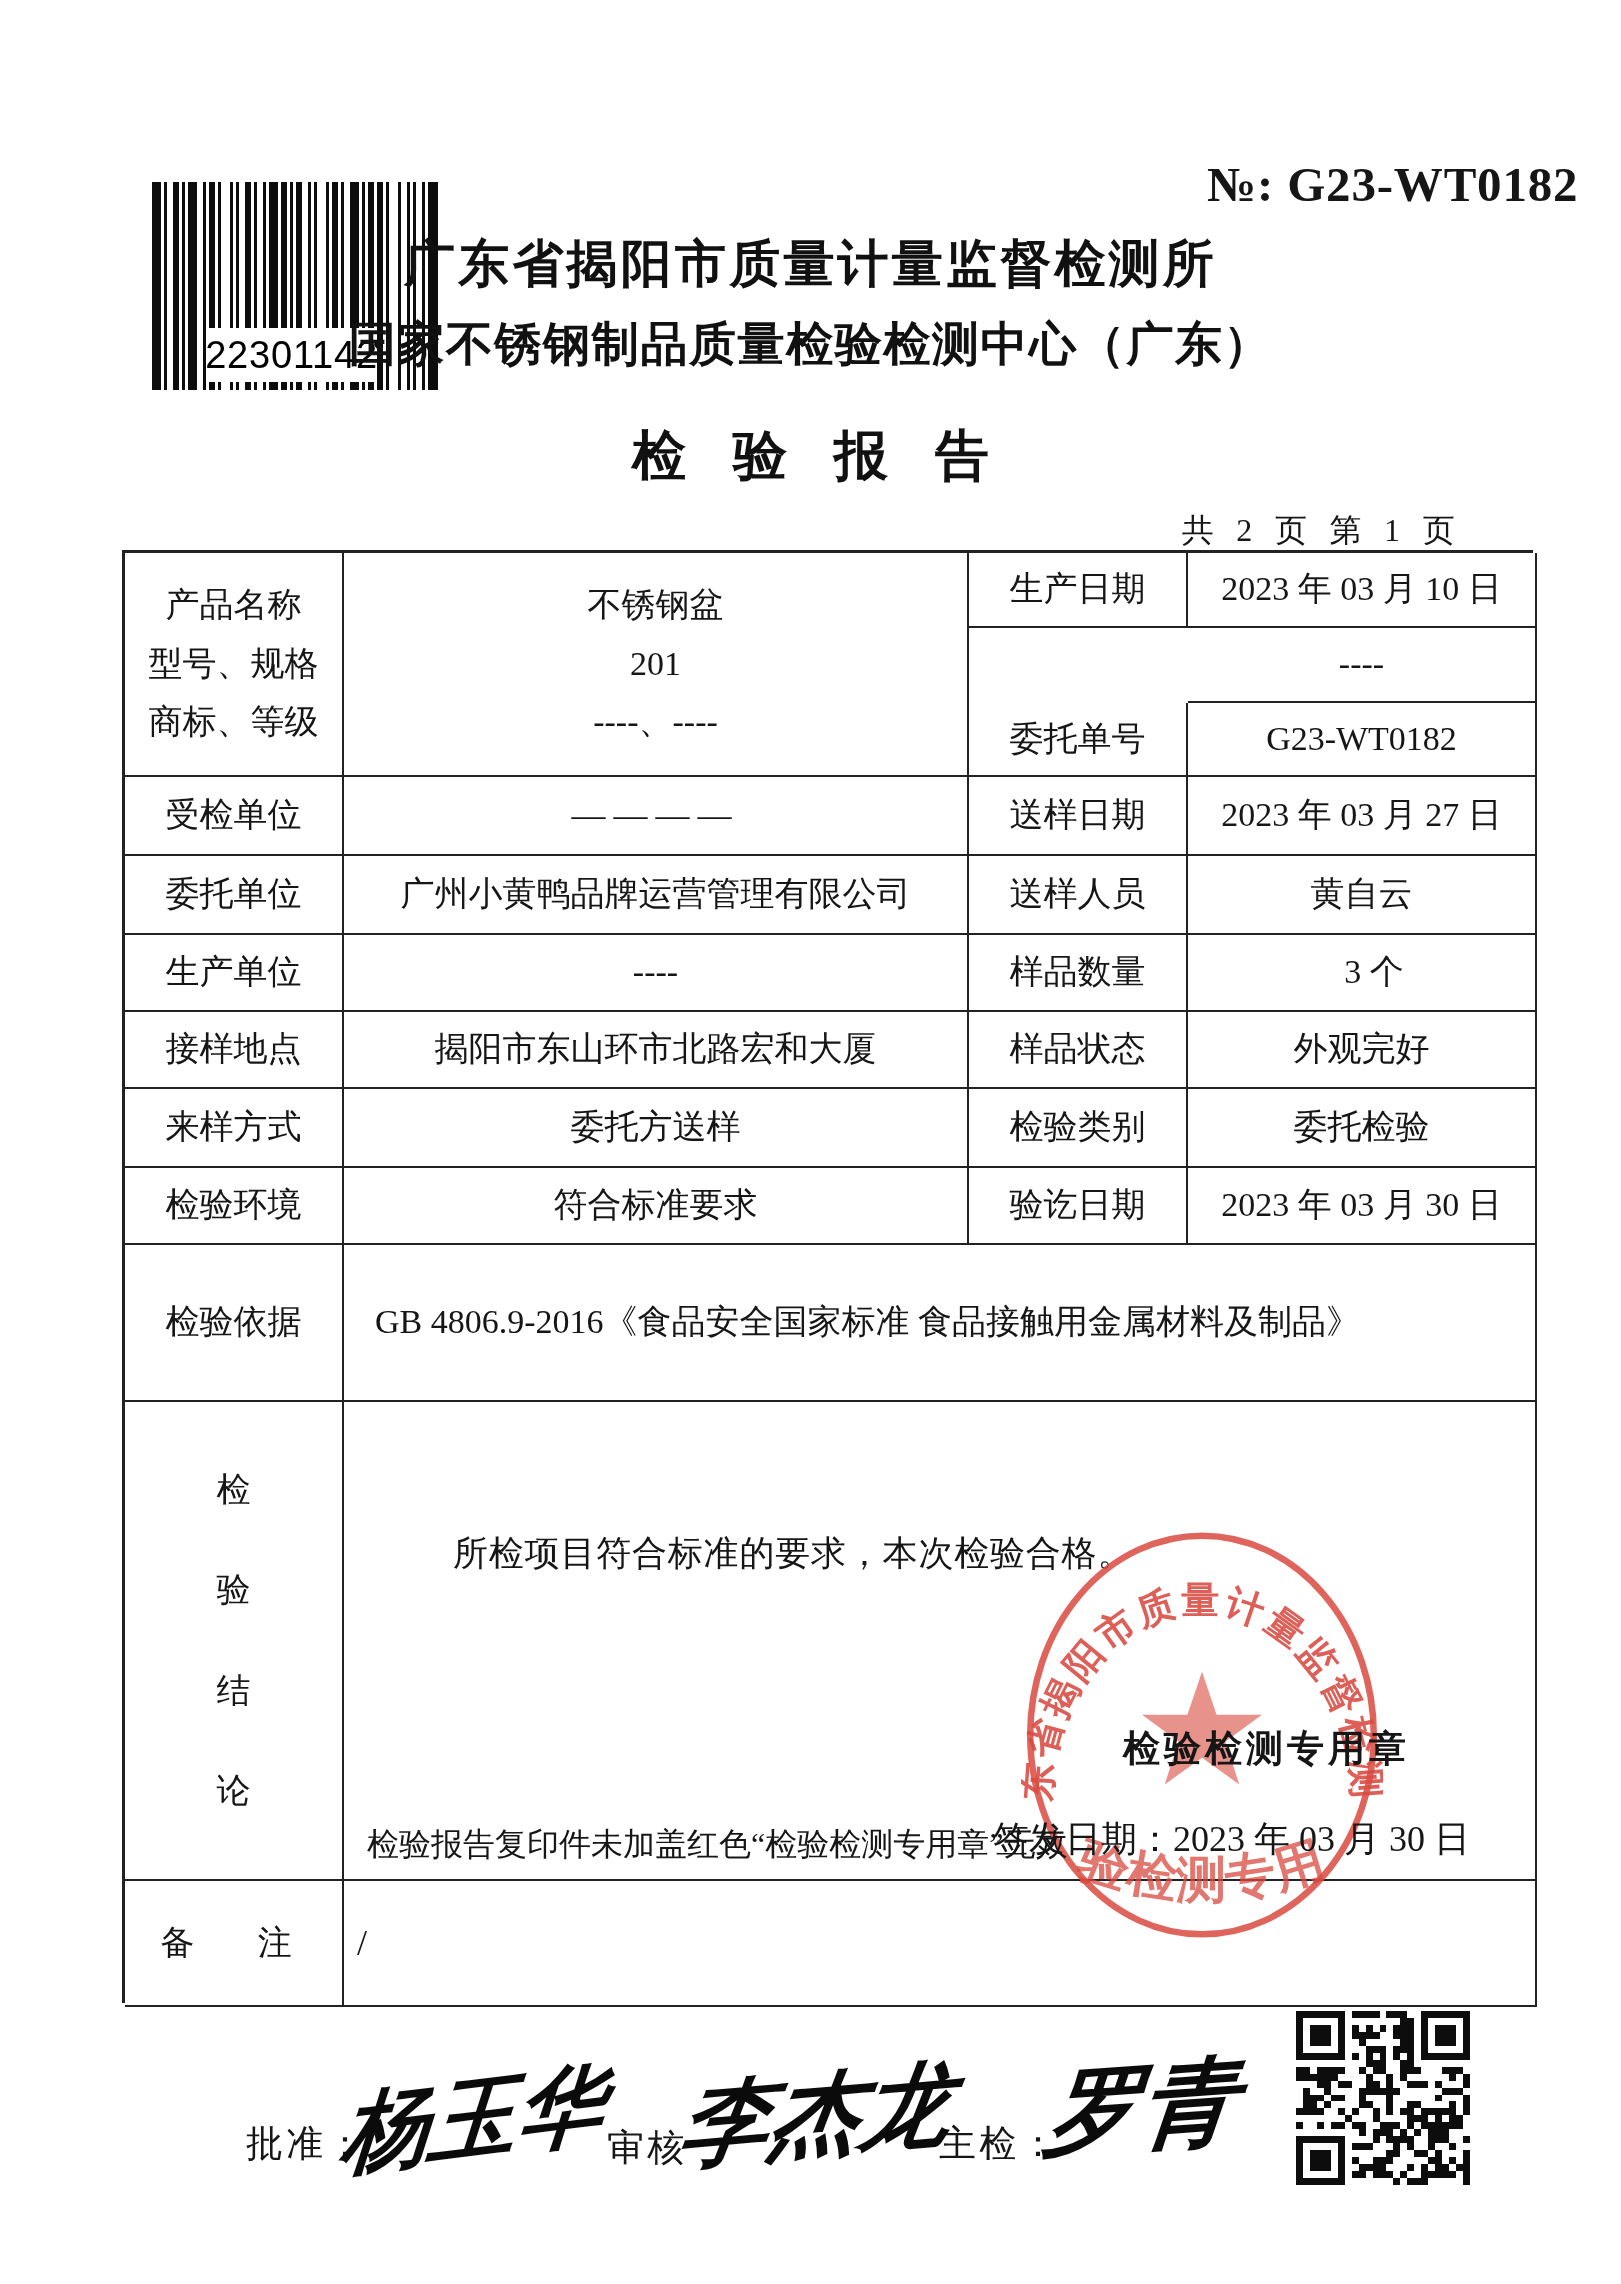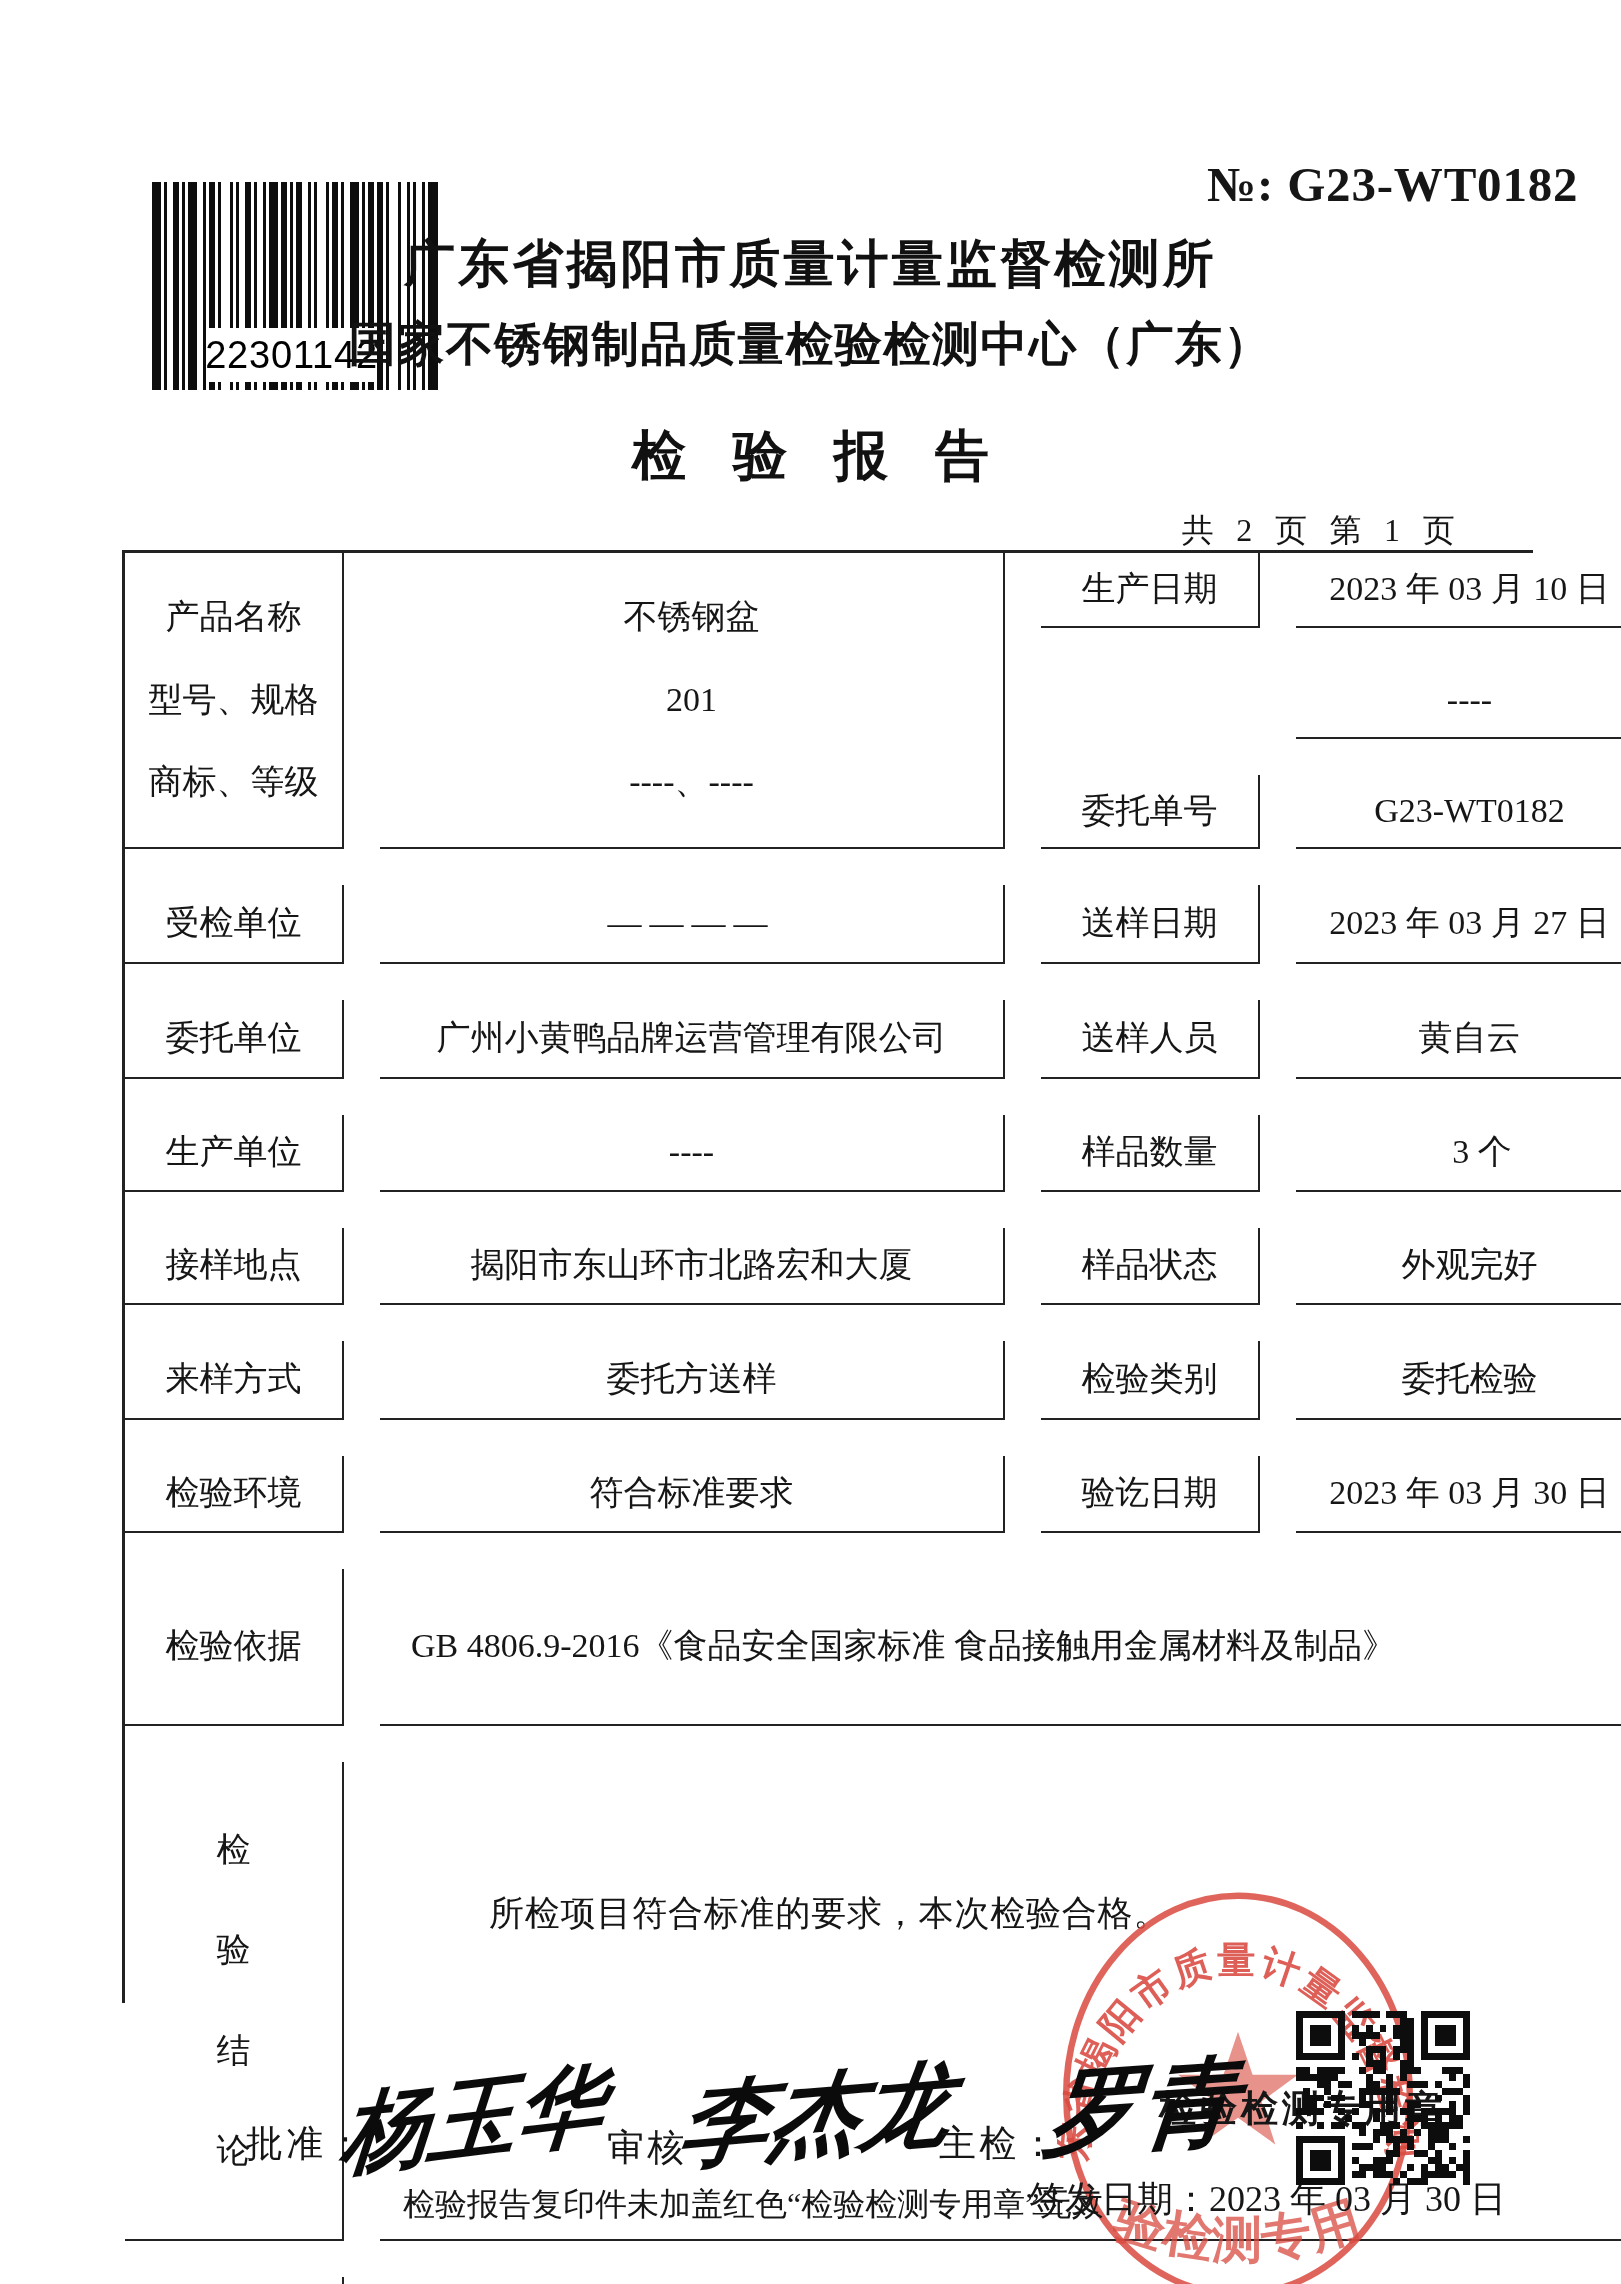--- a/index.html
+++ b/index.html
@@ -29,21 +29,21 @@
   .title3{top:420px;font-size:54px;letter-spacing:47px;text-indent:47px;}
   .pagination{right:159px;top:509px;font-size:32px;letter-spacing:7.3px;}
 
   
   .report-table{
     left:122px;top:550px;width:1411px;height:1453px;
     display:grid;
     grid-template-columns:219px 625px 219px 349px;
     grid-template-rows:75px 75px 74px 79px 79px 77px 77px 79px 77px 157px 479px 126px;
     border-top:3.2px solid #222;border-left:3.2px solid #222;
-    box-sizing:border-box;font-size:34px;gap:36px;
+    box-sizing:border-box;font-size:34px;
   }
   .cell{
     border-right:2.4px solid #222;border-bottom:2.4px solid #222;
     display:flex;align-items:center;justify-content:center;
     text-align:center;box-sizing:border-box;position:relative;line-height:1.25;
   }
   .cell.left{justify-content:flex-start;text-align:left;}
   .stack{flex-direction:column;justify-content:space-around;padding:23px 0;}
   .v-label{flex-direction:column;justify-content:center;gap:58px;}
 

